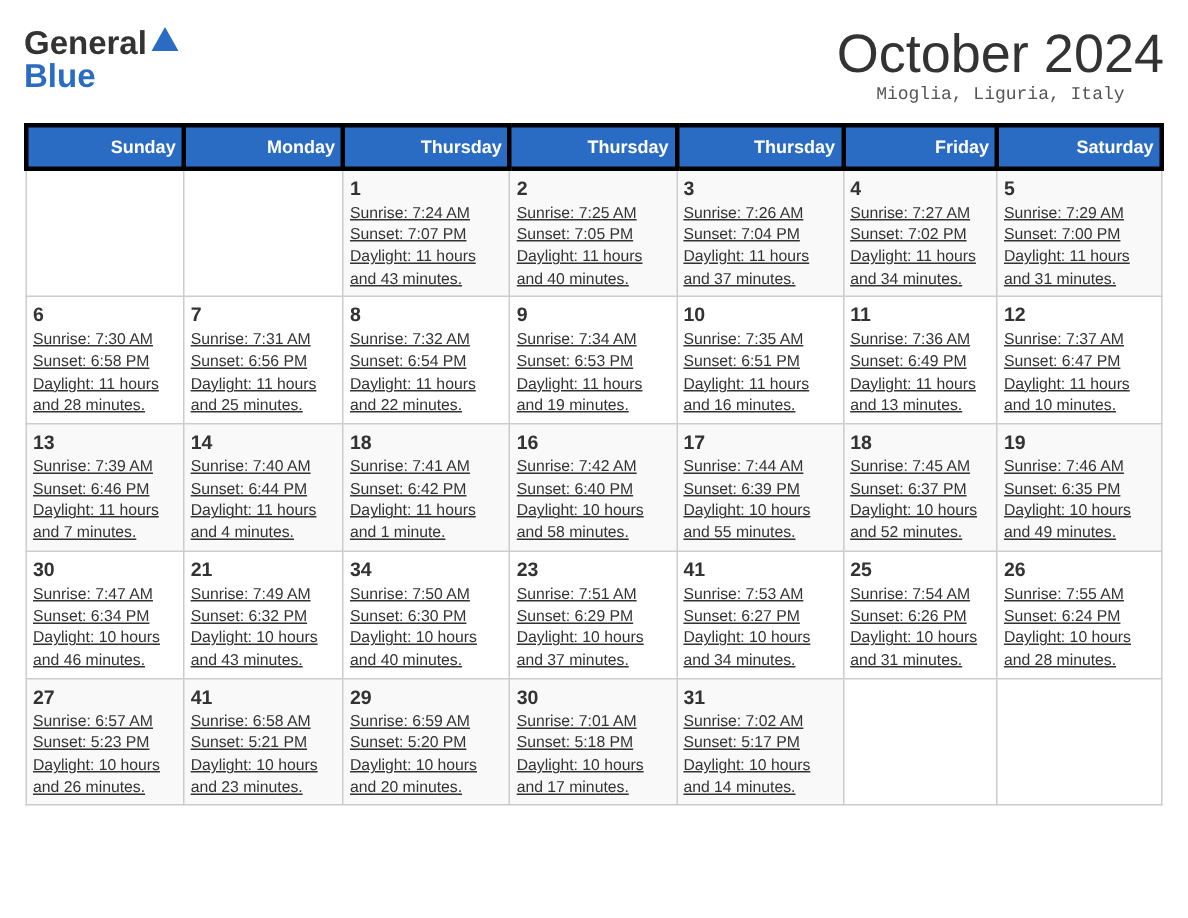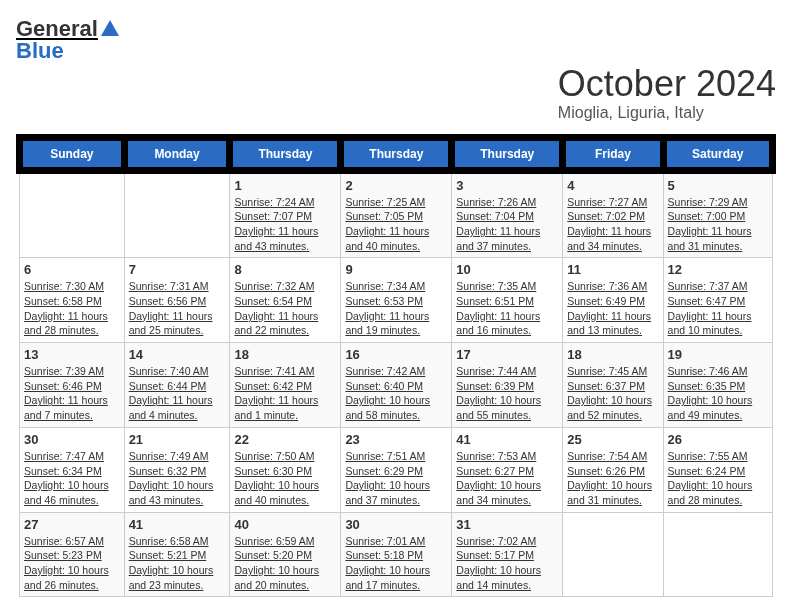--- a/index.html
+++ b/index.html
@@ -15,46 +15,46 @@
       justify-content: space-between;
       align-items: flex-start;
       margin-bottom: 12px;
     }
     .logo-area {
       display: flex;
       flex-direction: column;
       align-items: flex-start;
     }
     .title-area {
-      text-align: left;
-      margin-top: 48px;
+      text-align: center;
     }
     .month-title {
       font-size: 36px;
       font-weight: normal;
       color: #333;
       line-height: 1.1;
     }
     .location-title {
-      font-size: 16px;
+      font-size: 12px;
       color: #555;
+      font-family: Liberation Mono, monospace;
     }
     table {
       width: 100%;
       border-collapse: collapse;
       font-size: 11px;
     }
     thead tr th {
       background-color: #2a6cc4;
       color: #fff;
       padding: 6px 4px;
-      text-align: center;
+      text-align: right;
       font-size: 12px;
       font-weight: bold;
-      border: 7px solid #000000;
+      border: 3px solid #000000;
     }
     tbody tr td {
       border: 1px solid #ccc;
       padding: 4px;
       vertical-align: top;
       min-height: 80px;
       background: #fff;
     }
     tbody tr:nth-child(odd) td {
       background: #f9f9f9;
@@ -74,21 +74,21 @@
     }
     .empty-cell {
       background: #fff !important;
     }
   </style>
 </head>
 <body>
 
 <div class="header-section">
   <div class="logo-area">
-    <div style="display:flex;align-items:center;text-decoration:underline;">
+    <div style="display:flex;align-items:flex-start;">
       <span style="font-size:22px;font-weight:bold;color:#333;">General</span>
       <svg width="22" height="22" viewBox="0 0 22 22" style="margin:0 1px;">
         <polygon points="11,2 20,18 2,18" fill="#2a6cc4"></polygon>
       </svg>
     </div>
     <span style="font-size:22px;font-weight:bold;color:#2a6cc4;margin-top:-4px;">Blue</span>
   </div>
   <div class="title-area">
     <div class="month-title">October 2024</div>
     <div class="location-title">Mioglia, Liguria, Italy</div>
@@ -195,21 +195,21 @@
       <tr>
         <td>
           <span class="day-num">30</span>
           <div class="day-info">Sunrise: 7:47 AM<br>Sunset: 6:34 PM<br>Daylight: 10 hours and 46 minutes.</div>
         </td>
         <td>
           <span class="day-num">21</span>
           <div class="day-info">Sunrise: 7:49 AM<br>Sunset: 6:32 PM<br>Daylight: 10 hours and 43 minutes.</div>
         </td>
         <td>
-          <span class="day-num">22</span>
+          <span class="day-num">34</span>
           <div class="day-info">Sunrise: 7:50 AM<br>Sunset: 6:30 PM<br>Daylight: 10 hours and 40 minutes.</div>
         </td>
         <td>
           <span class="day-num">23</span>
           <div class="day-info">Sunrise: 7:51 AM<br>Sunset: 6:29 PM<br>Daylight: 10 hours and 37 minutes.</div>
         </td>
         <td>
           <span class="day-num">41</span>
           <div class="day-info">Sunrise: 7:53 AM<br>Sunset: 6:27 PM<br>Daylight: 10 hours and 34 minutes.</div>
         </td>
@@ -225,21 +225,21 @@
       <tr>
         <td>
           <span class="day-num">27</span>
           <div class="day-info">Sunrise: 6:57 AM<br>Sunset: 5:23 PM<br>Daylight: 10 hours and 26 minutes.</div>
         </td>
         <td>
           <span class="day-num">41</span>
           <div class="day-info">Sunrise: 6:58 AM<br>Sunset: 5:21 PM<br>Daylight: 10 hours and 23 minutes.</div>
         </td>
         <td>
-          <span class="day-num">40</span>
+          <span class="day-num">29</span>
           <div class="day-info">Sunrise: 6:59 AM<br>Sunset: 5:20 PM<br>Daylight: 10 hours and 20 minutes.</div>
         </td>
         <td>
           <span class="day-num">30</span>
           <div class="day-info">Sunrise: 7:01 AM<br>Sunset: 5:18 PM<br>Daylight: 10 hours and 17 minutes.</div>
         </td>
         <td>
           <span class="day-num">31</span>
           <div class="day-info">Sunrise: 7:02 AM<br>Sunset: 5:17 PM<br>Daylight: 10 hours and 14 minutes.</div>
         </td>

